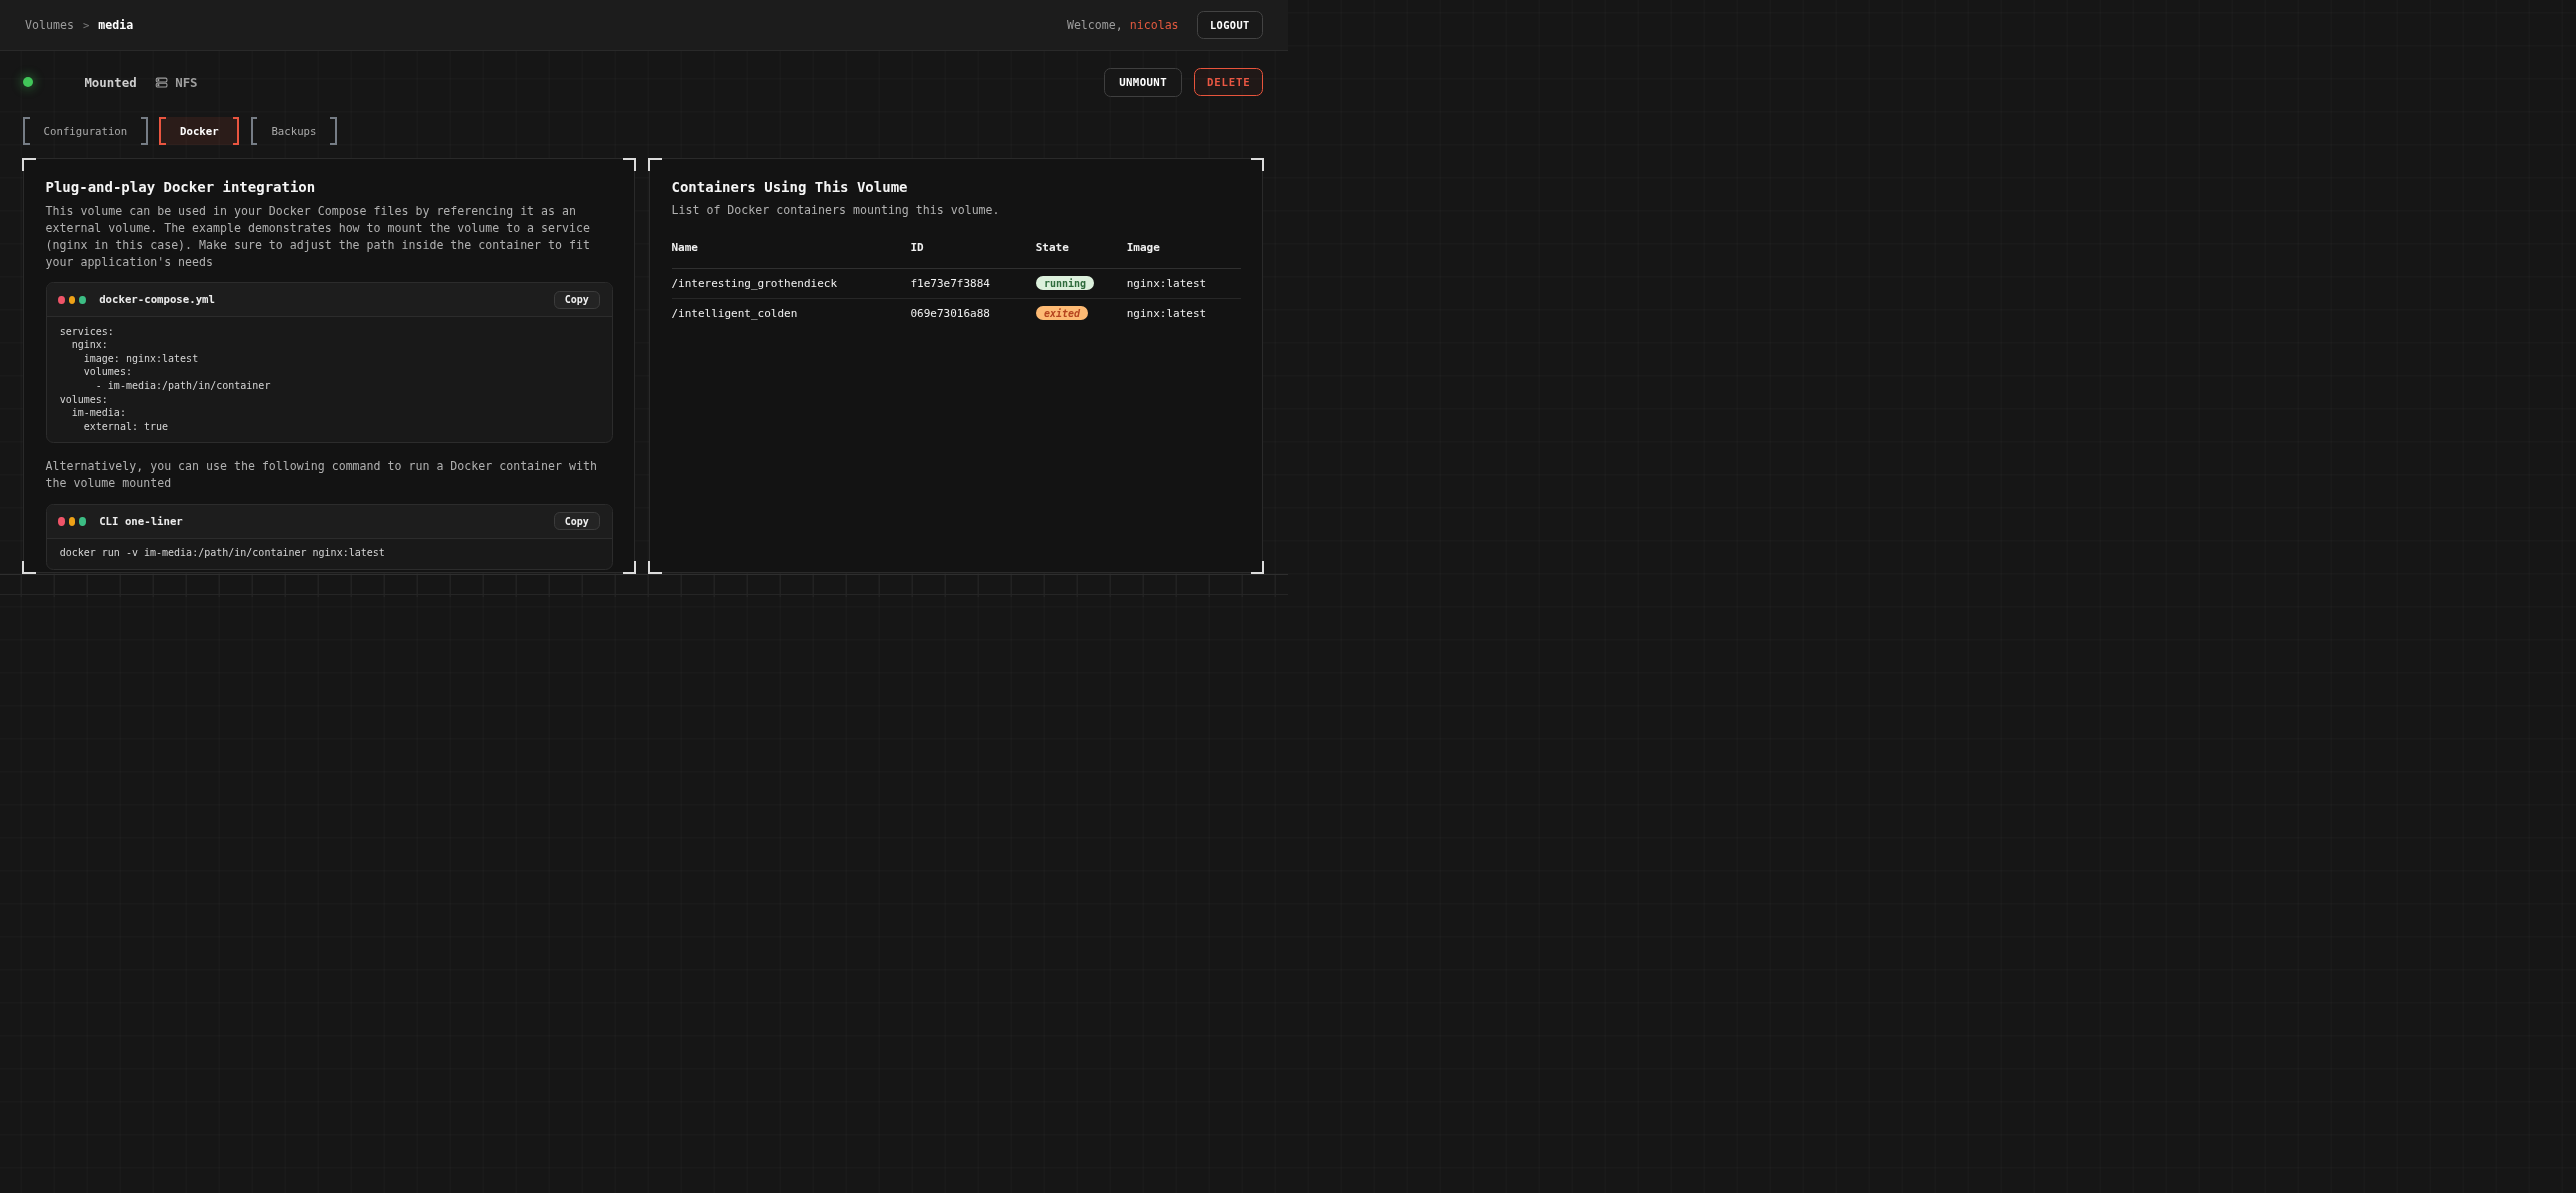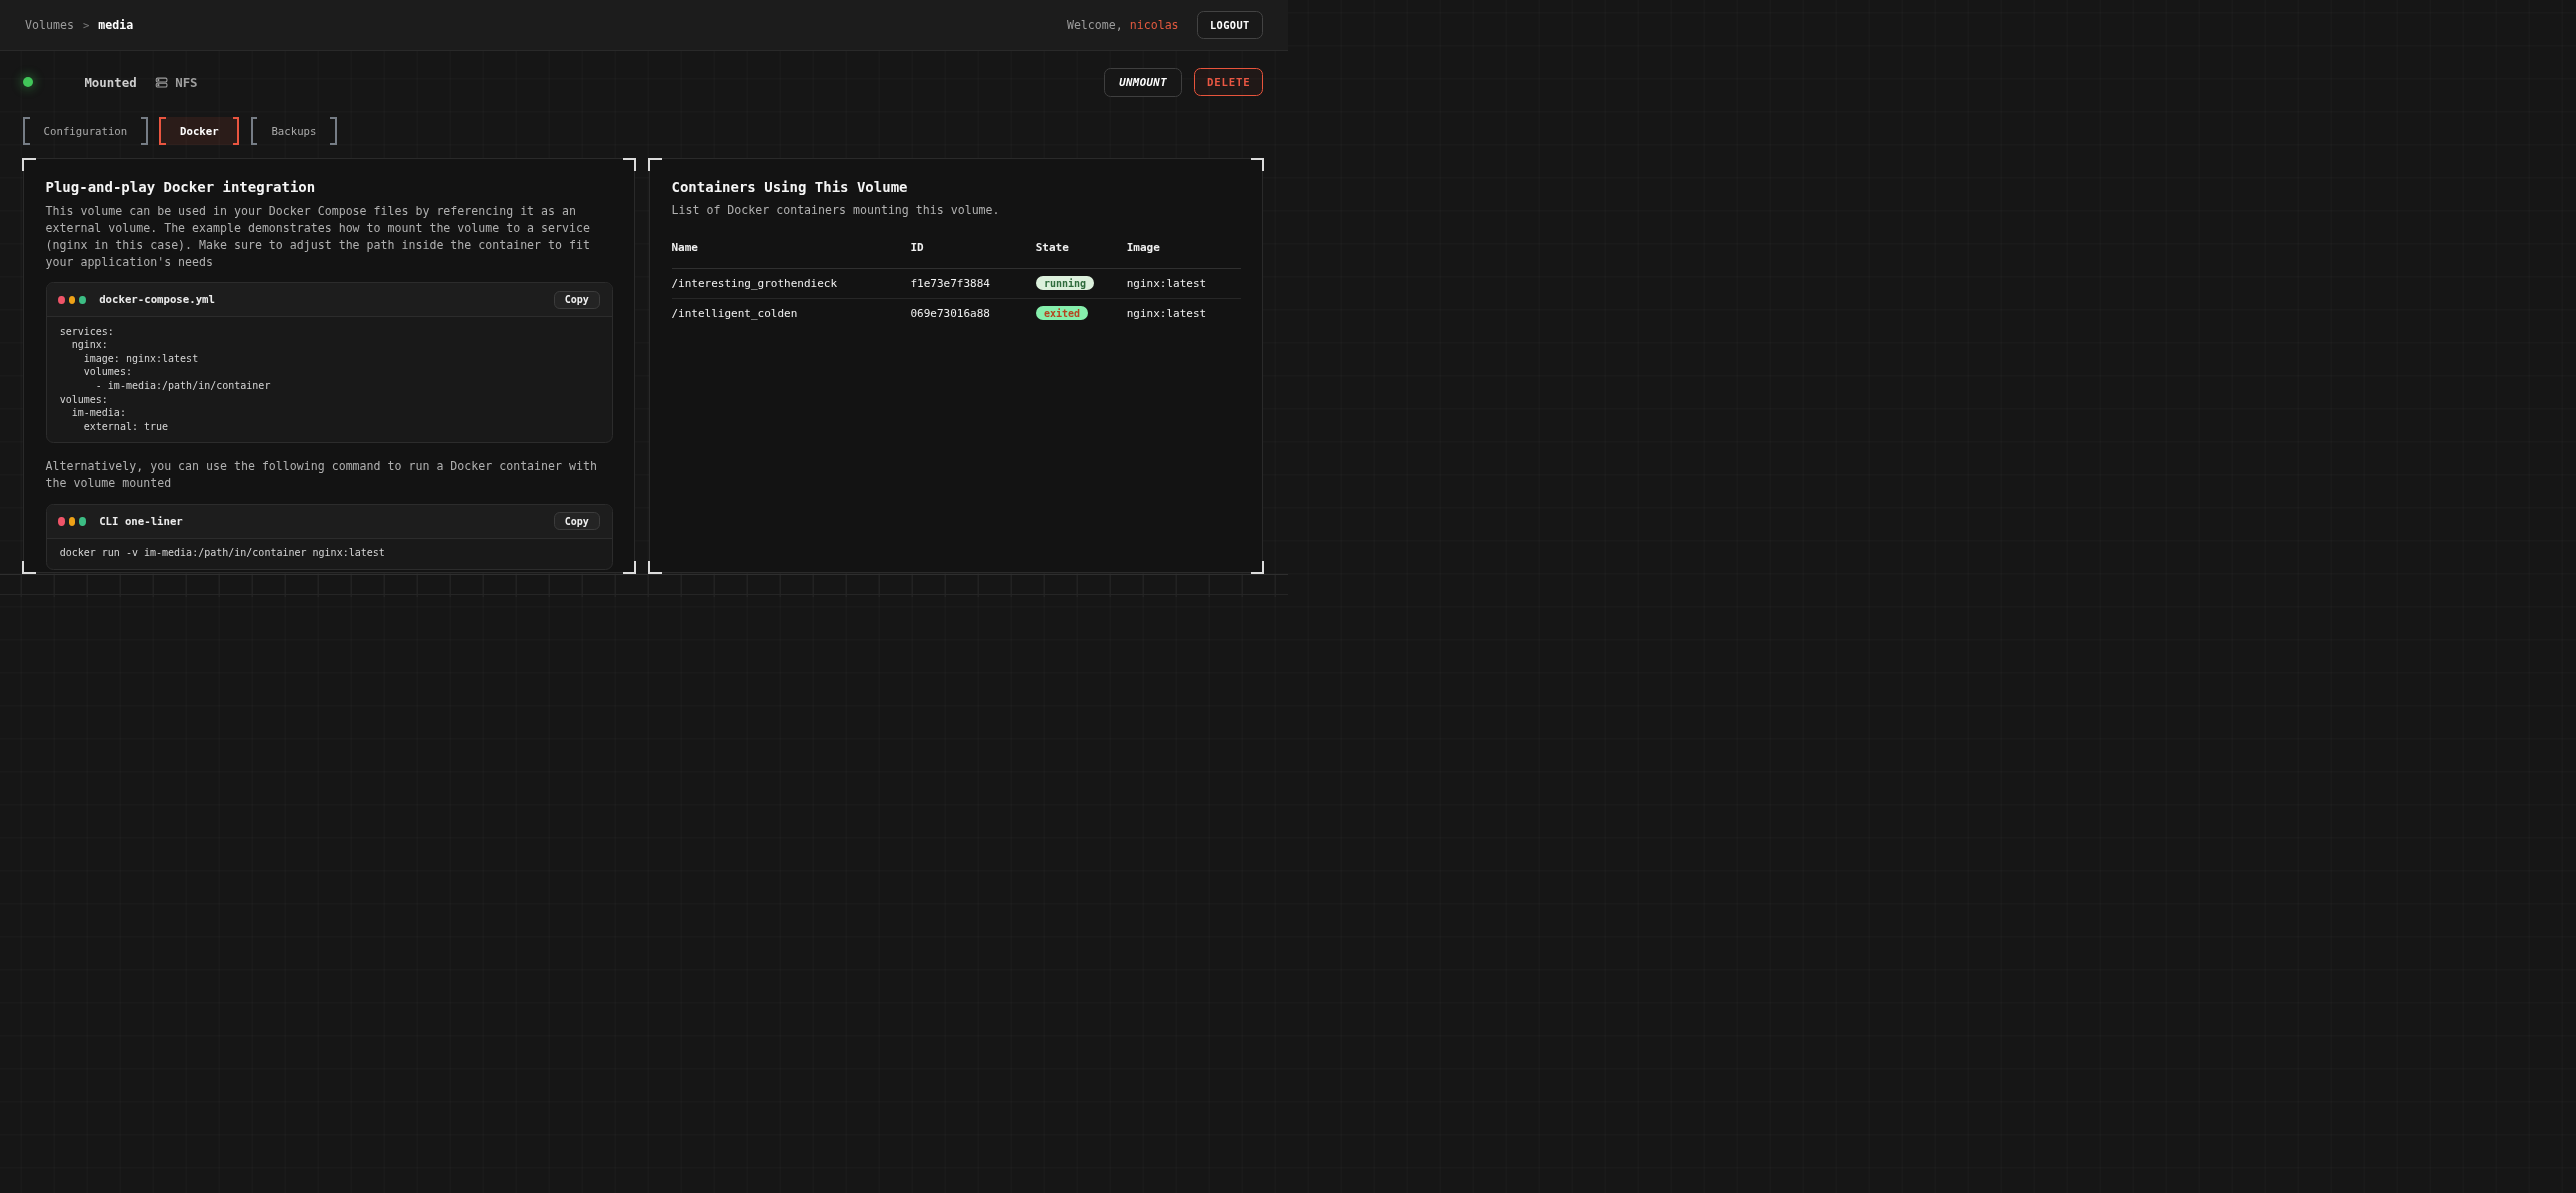--- a/index.html
+++ b/index.html
@@ -40,21 +40,21 @@
   .mounted-dot{
     width:10px;height:10px;border-radius:50%;background:#41c659;
     box-shadow:0 0 10px 3.3px rgba(65,198,89,0.25);
   }
   .mounted-label{font-size:12.4px;font-weight:bold;color:#cdcdcd;margin-left:44px;}
   .nfs-label{font-size:12.4px;font-weight:bold;color:#9f9f9f;}
   .actions{display:flex;align-items:center;gap:12.4px;}
   .unmount-btn{
     font-family:inherit;font-size:10.7px;font-weight:bold;letter-spacing:0.4px;
     color:#ffffff;background:#171717;border:0.8px solid #3f3f3f;border-radius:6.6px;
-    padding:7.4px 14px;cursor:pointer;font-style:italic;
+    padding:7.4px 14px;cursor:pointer;
   }
   .delete-btn{
     font-family:inherit;font-size:10.7px;font-weight:bold;letter-spacing:0.8px;
     color:#ea5743;background:rgba(234,87,67,0.05);border:1.7px solid #e8543c;border-radius:6.6px;
     padding:6.6px 11.6px;cursor:pointer;
   }
   
   .tabs-row{margin-top:20px;display:flex;align-items:stretch;gap:11.6px;height:28px;}
   .tab{display:flex;align-items:stretch;cursor:pointer;}
   .tab .bk{width:6.6px;border:2.5px solid #767d86;box-sizing:border-box;}
@@ -102,21 +102,21 @@
   .containers-table col.c-state{width:16%;}
   .containers-table col.c-image{width:20%;}
   .containers-table th{
     text-align:left;font-size:11px;font-weight:bold;color:#f0f0f0;
     padding:0 0 14px;border-bottom:0.8px solid #303030;
   }
   .containers-table td{font-size:11px;color:#f0f0f0;padding:7.4px 0;}
   .containers-table tbody tr + tr td{border-top:0.8px solid #272727;}
   .badge{display:inline-block;padding:1.7px 8.3px;border-radius:9px;font-size:10px;font-weight:bold;}
   .badge.running{background:#dcf0dc;color:#2e6b3c;}
-  .badge.exited{background:#86efac;color:#b5441f;}
+  .badge.exited{background:#fdba74;color:#b5441f;font-style:italic;}
   
   .footer-band{
     position:absolute;left:0;right:0;bottom:0;height:22px;
     border-top:0.8px solid #2e2e2e;
     background-image:
       linear-gradient(90deg,#252525 0.8px, transparent 0.8px),
       linear-gradient(#252525 0.8px, transparent 0.8px);
     background-size:33px 33px;
     background-position:20.7px 19px;
   }

